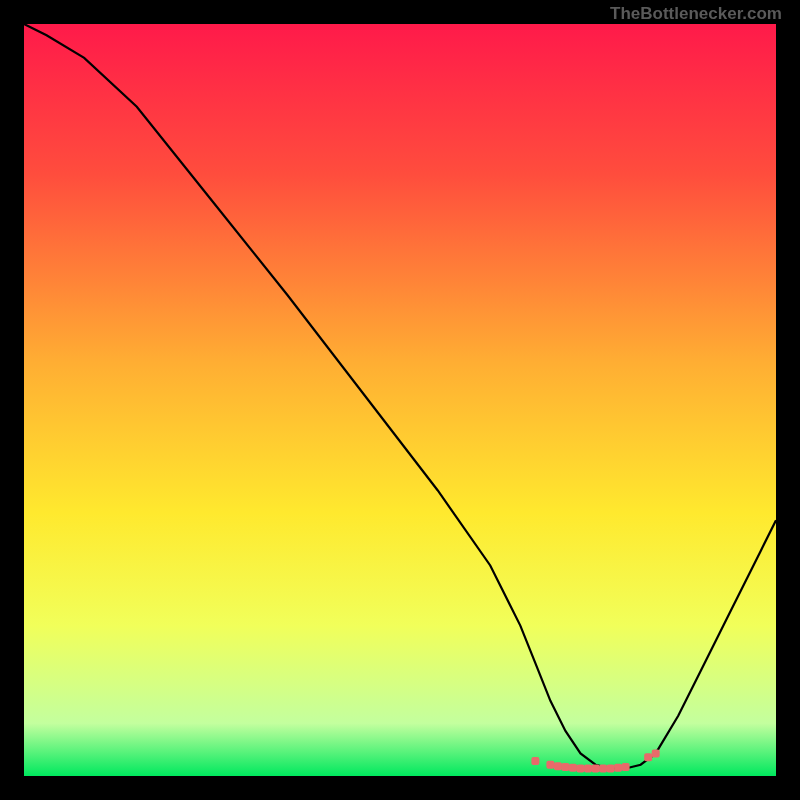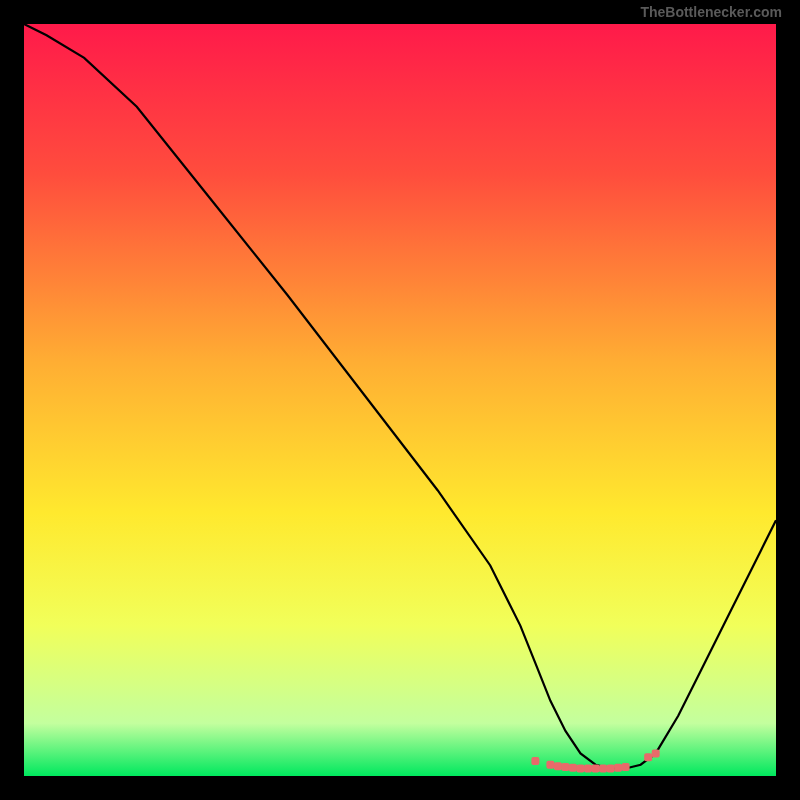--- a/index.html
+++ b/index.html
@@ -8,21 +8,21 @@
     height: 800px;
     background: #000;
     position: relative;
     font-family: Arial, sans-serif;
   }
   .watermark {
     position: absolute;
     top: 4px;
     right: 18px;
     color: #5a5a5a;
-    font-size: 14px;
+    font-size: 17px;
     font-weight: bold;
     z-index: 10;
   }
   .plot-area {
     position: absolute;
     left: 24px;
     top: 24px;
     width: 752px;
     height: 752px;
   }

